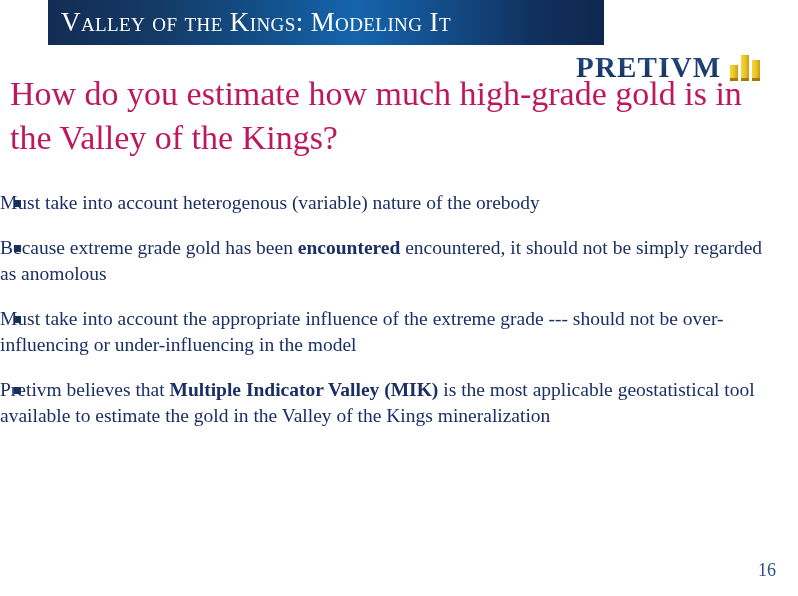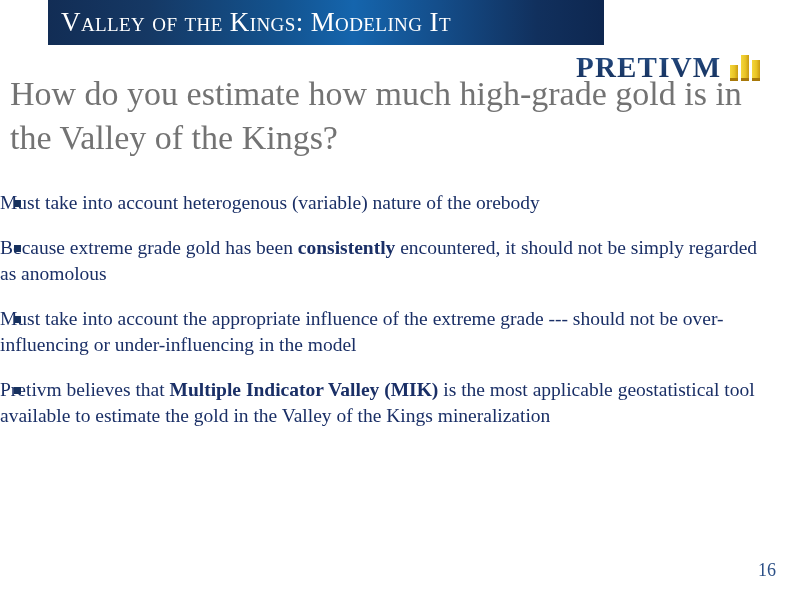--- a/index.html
+++ b/index.html
@@ -85,21 +85,21 @@
   #logo-mark .bar.b1 { height: 16px; }
   #logo-mark .bar.b2 { height: 26px; }
   #logo-mark .bar.b3 { height: 21px; margin-right: 0; }
 
   
   #heading {
     position: absolute;
     left: 10px;
     top: 72px;
     width: 740px;
-    color: #737373;
+    color: #be185d;
     font-family: "Liberation Serif", "DejaVu Serif", serif;
     font-size: 34px;
     font-weight: 400;
     line-height: 44px;
   }
 
   
   #bullet-list {
     position: absolute;
     left: 0;
@@ -161,21 +161,21 @@
 
 <div id="bullet-list">
 
   <div class="bullet-row">
     <span class="bullet-marker"></span>
     <span class="bullet-text">Must take into account heterogenous (variable) nature of the orebody</span>
   </div>
 
   <div class="bullet-row">
     <span class="bullet-marker"></span>
-    <span class="bullet-text">Because extreme grade gold has been <b>consistently</b> encountered, it should not be simply regarded as anomolous</span>
+    <span class="bullet-text">Because extreme grade gold has been <b>encountered</b> encountered, it should not be simply regarded as anomolous</span>
   </div>
 
   <div class="bullet-row">
     <span class="bullet-marker"></span>
     <span class="bullet-text">Must take into account the appropriate influence of the extreme grade --- should not be over-influencing or under-influencing in the model</span>
   </div>
 
 
   <div class="bullet-row">
     <span class="bullet-marker"></span>

